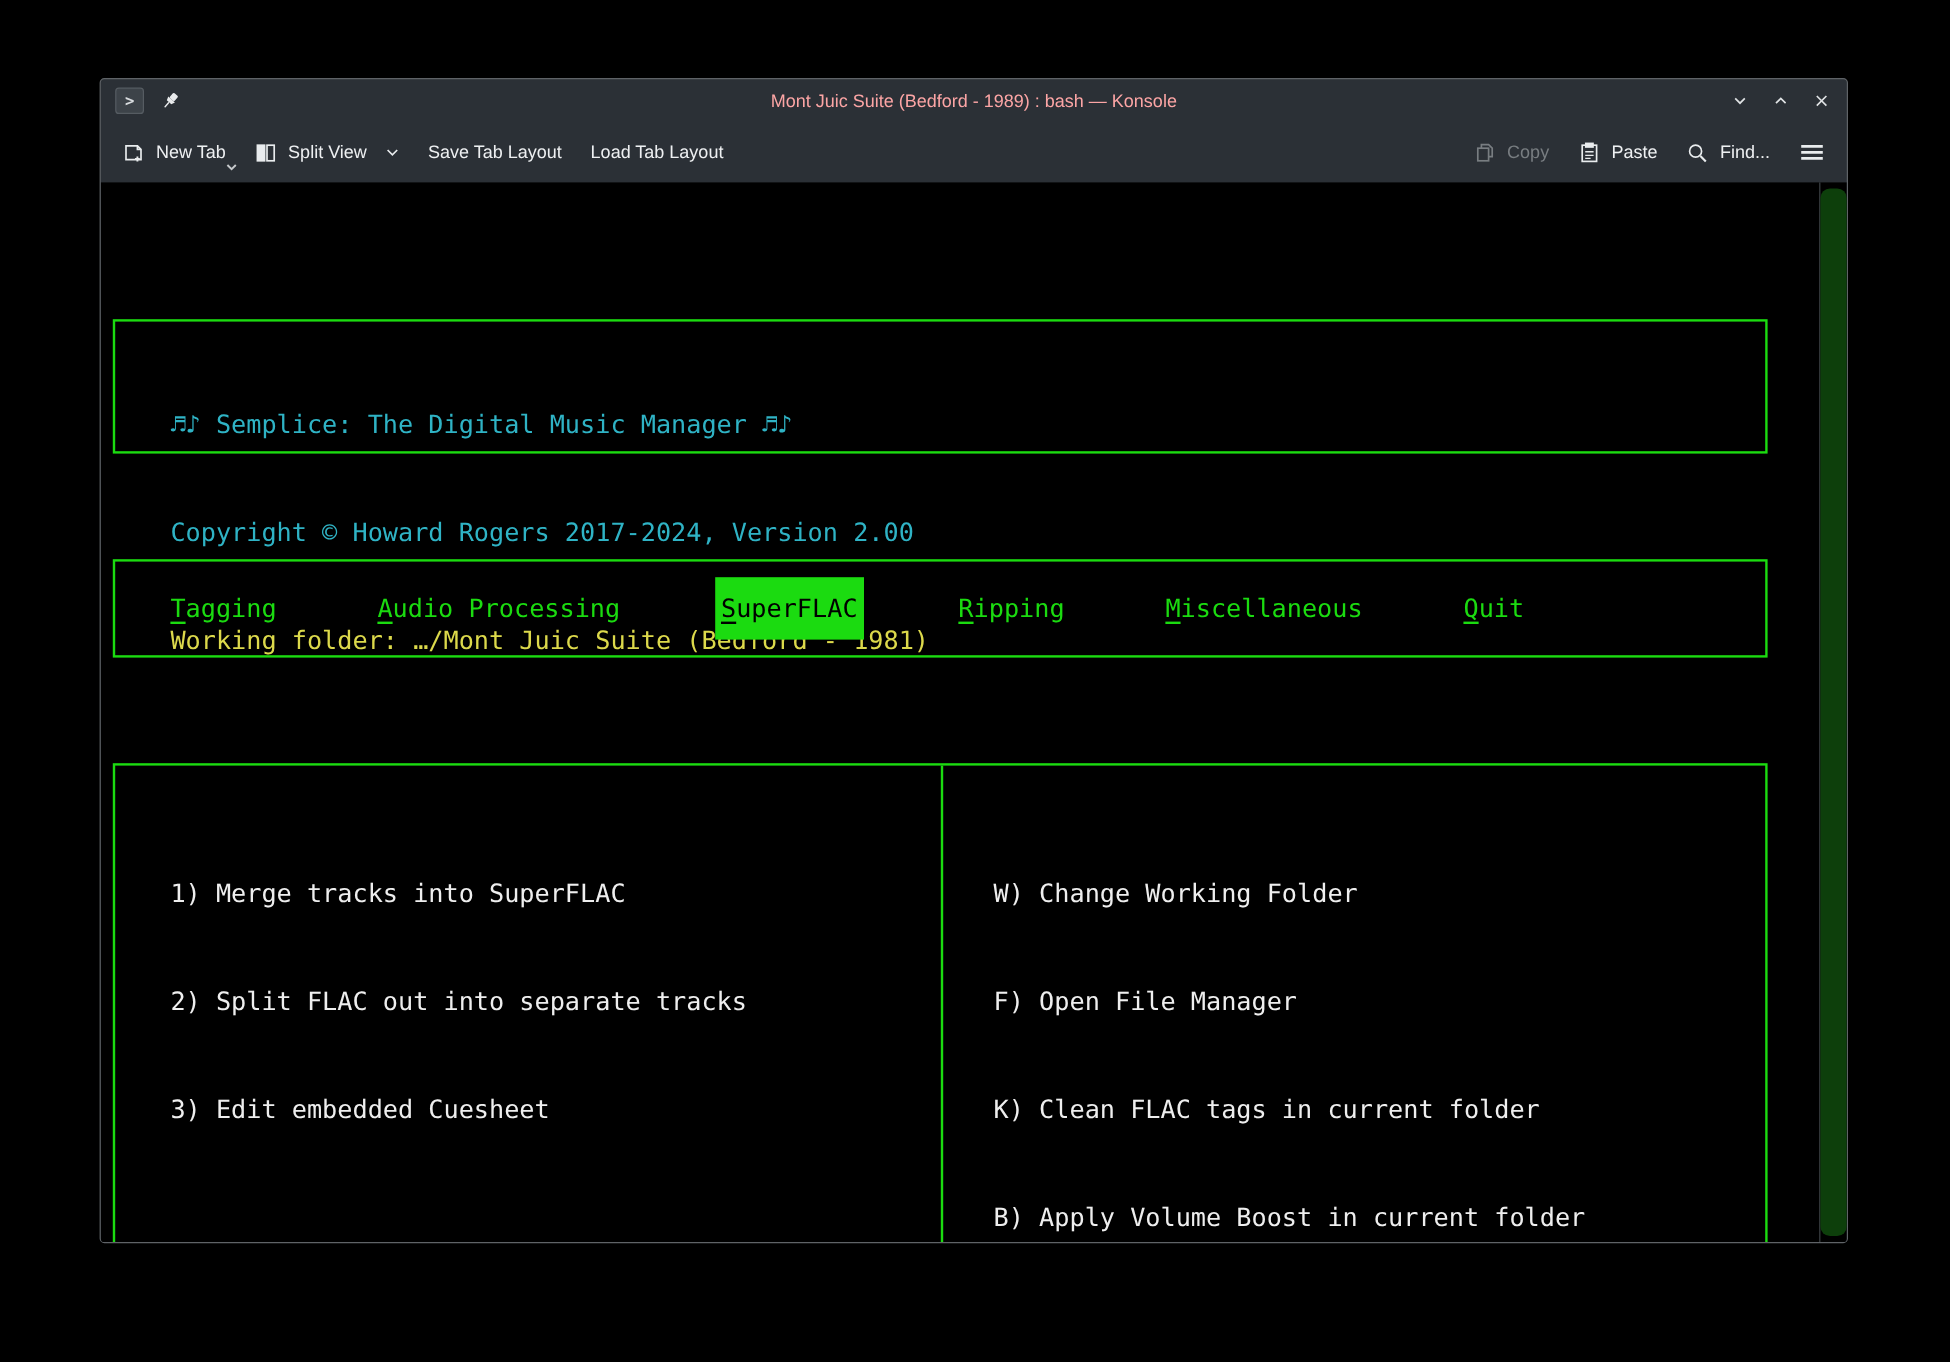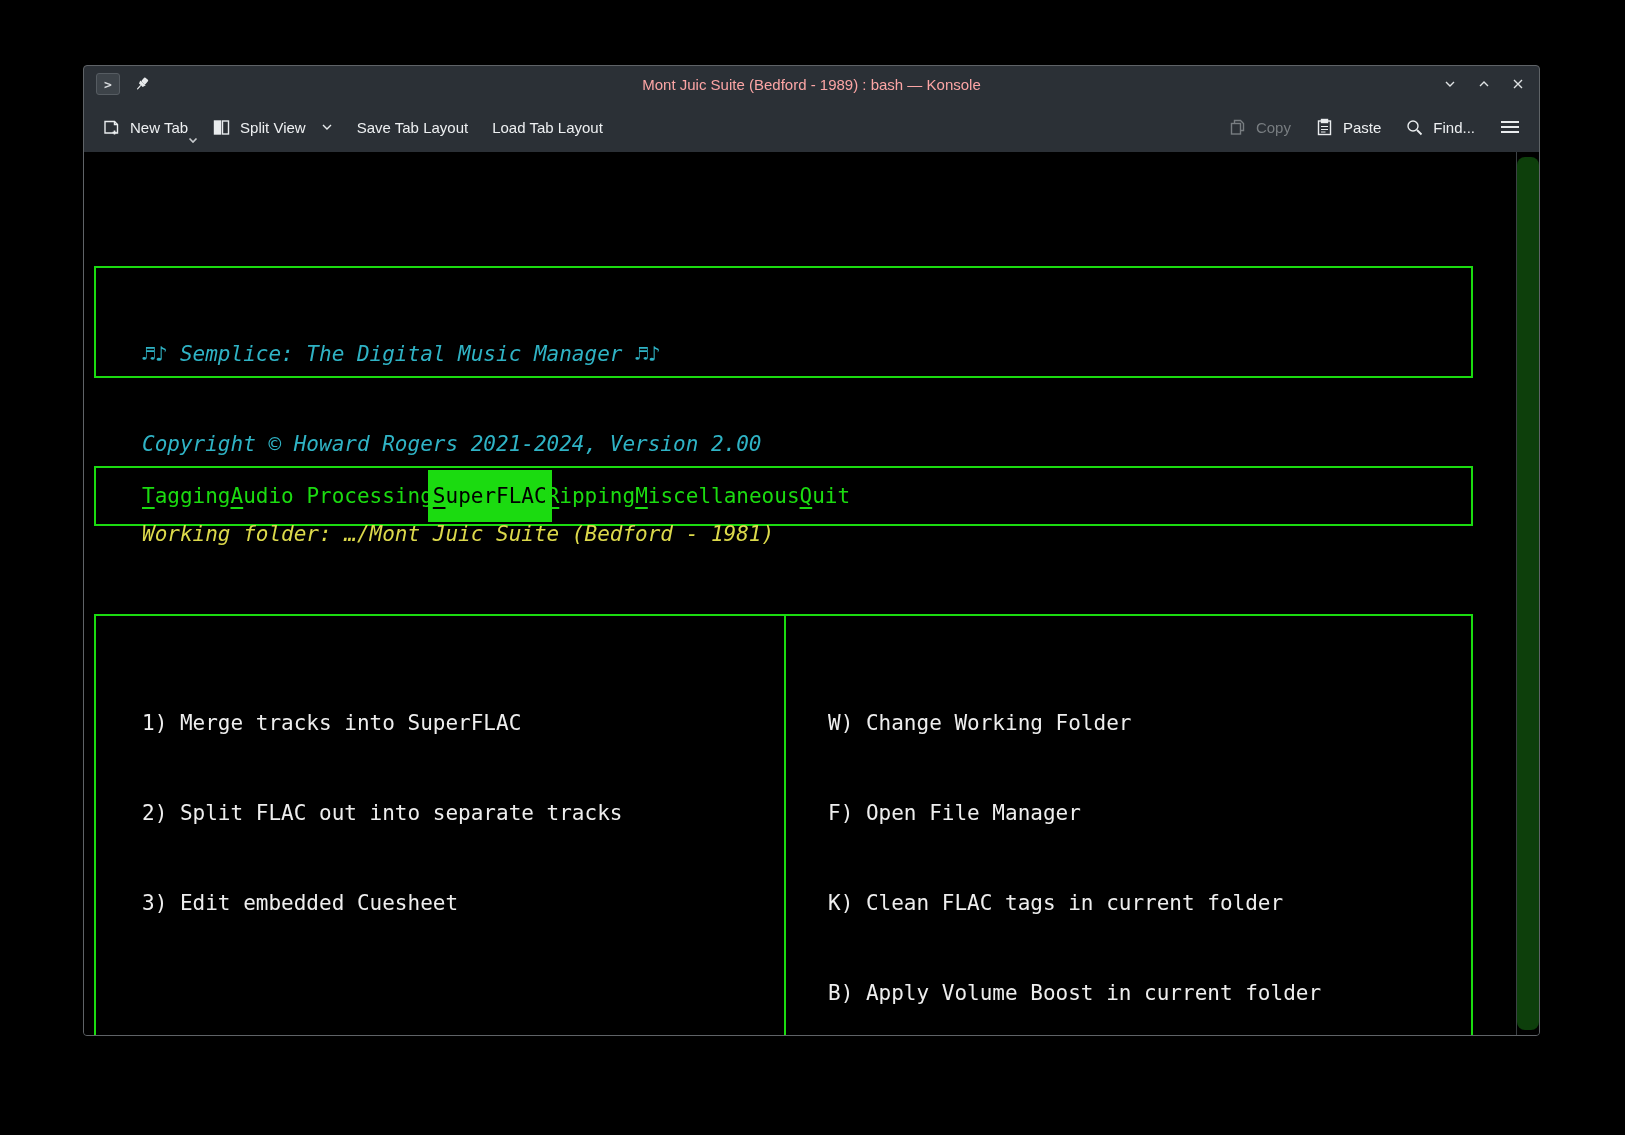--- a/index.html
+++ b/index.html
@@ -55,24 +55,24 @@
   .terminal{flex:1;background:var(--terminal-bg);display:flex;min-height:0;}
   .term-body{flex:1;position:relative;}
   .tui{
     position:absolute;left:10px;top:24px;width:1379px;
     font-family:"DejaVu Sans Mono",monospace;font-size:21px;line-height:30px;color:#eeeeee;
     white-space:pre;
   }
   .box{border:2px solid var(--accent-green);}
   .box + .box{margin-top:-2px;}
 
-  .box-header{height:112px;padding:11px 0 0 46px;color:var(--cyan);font-style:italic;}
+  .box-header{height:112px;padding:11px 0 0 46px;color:var(--cyan);}
   .box-header .folder-line{color:var(--yellow);}
 
-  .box-menu{height:60px;display:flex;align-items:center;padding-left:46px;color:var(--accent-green);}
+  .box-menu{height:82px;display:flex;align-items:center;gap:84px;padding-left:46px;color:var(--accent-green);}
   .menu-item{cursor:default;}
   .menu-item .key{text-decoration:underline;text-underline-offset:4px;text-decoration-thickness:1.5px;}
   .menu-item.active{background:var(--accent-green);color:#000;padding:11px 5px;margin:-1px -5px;}
 
   .box-main{height:566px;display:flex;}
   .panel-left{width:690px;border-right:2px solid var(--accent-green);padding:32px 0 0 46px;}
   .panel-right{flex:1;padding:32px 0 0 42px;}
   .tui-line{line-height:30px;}
 
   
@@ -176,21 +176,21 @@
       </svg>
     </div>
   </div>
 
   <div class="terminal">
     <div class="term-body">
       <div class="tui">
 
         <div class="box box-header">
           <div class="tui-line">♬♪ Semplice: The Digital Music Manager ♬♪</div>
-          <div class="tui-line">Copyright © Howard Rogers 2021-2024, Version 2.00</div>
+          <div class="tui-line">Copyright © Howard Rogers 2017-2024, Version 2.00</div>
           <div class="tui-line folder-line">Working folder: …/Mont Juic Suite (Bedford - 1981)</div>
         </div>
 
         <div class="box box-menu">
           <span class="menu-item"><span class="key">T</span><span>agging</span></span>
           <span class="menu-item"><span class="key">A</span><span>udio Processing</span></span>
           <span class="menu-item active"><span class="key">S</span><span>uperFLAC</span></span>
           <span class="menu-item"><span class="key">R</span><span>ipping</span></span>
           <span class="menu-item"><span class="key">M</span><span>iscellaneous</span></span>
           <span class="menu-item"><span class="key">Q</span><span>uit</span></span>

